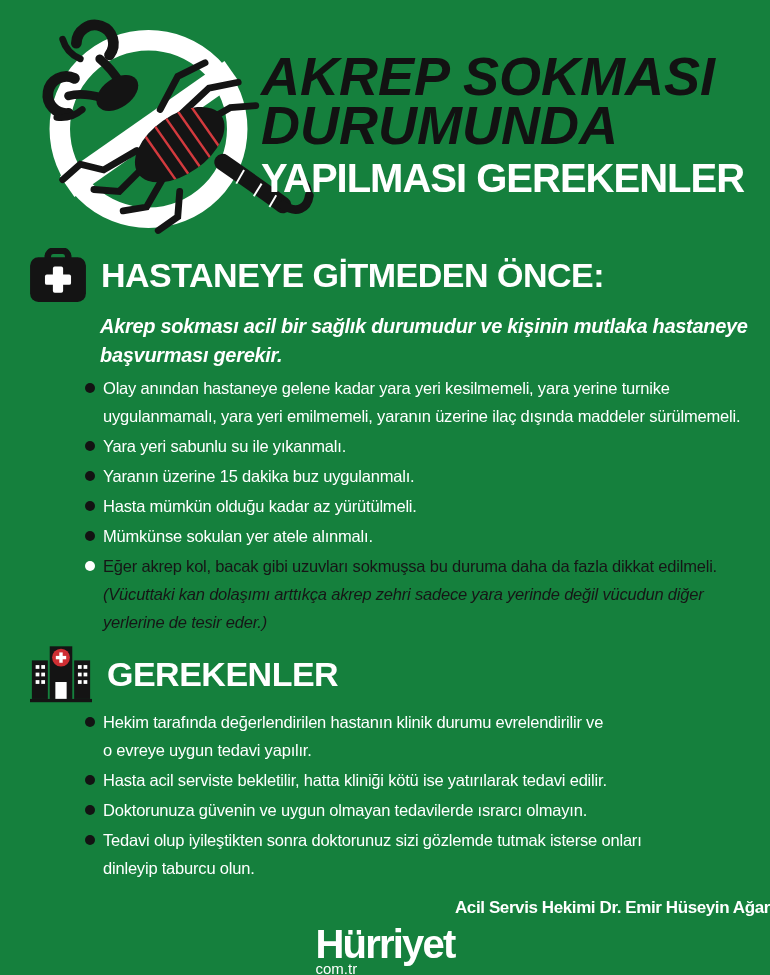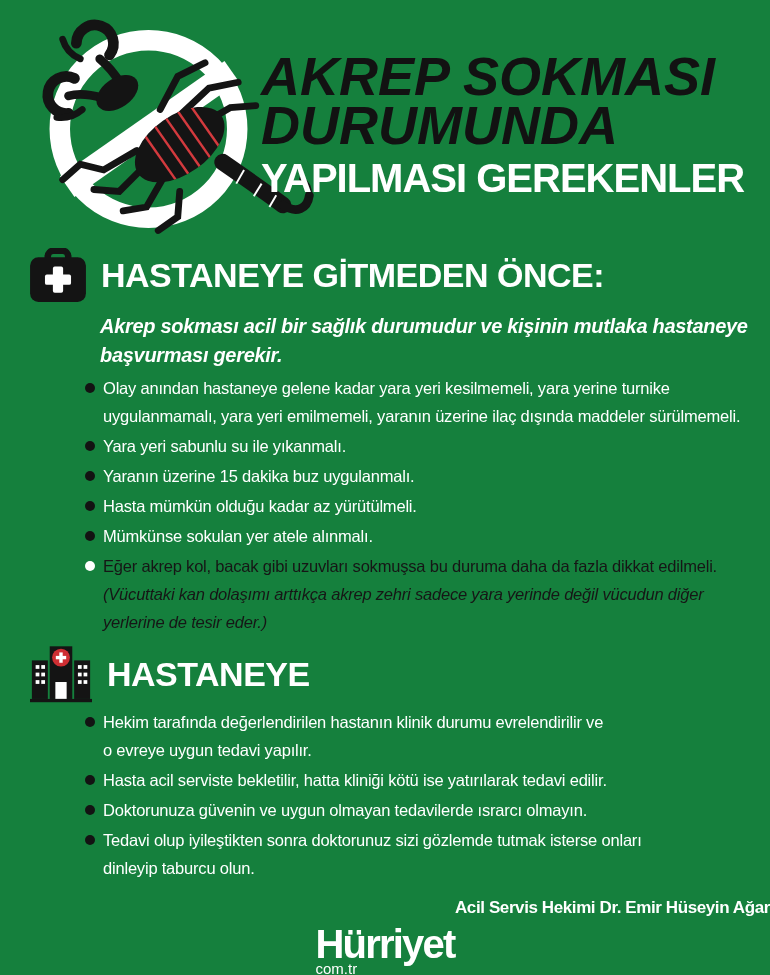--- a/index.html
+++ b/index.html
@@ -211,21 +211,21 @@
             <rect x="51" y="20" width="4" height="4"></rect>
               <rect x="57" y="20" width="4" height="4"></rect>
             <rect x="51" y="28" width="4" height="4"></rect>
               <rect x="57" y="28" width="4" height="4"></rect>
             <rect x="51" y="36" width="4" height="4"></rect>
               <rect x="57" y="36" width="4" height="4"></rect>
           </g>
           <rect x="0" y="56" width="66" height="3.5" fill="#141414"></rect>
         </svg>
       </span>
-      <h2>HASTANEYE</h2>
+      <h2>GEREKENLER</h2>
     </div>
     <ul class="bullets">
       <li>
         <span class="dot"></span>
         <div class="txt">
           <div class="line">Hekim tarafında değerlendirilen hastanın klinik durumu evrelendirilir ve</div>
           <div class="line">o evreye uygun tedavi yapılır.</div>
         </div>
       </li>
       <li>

